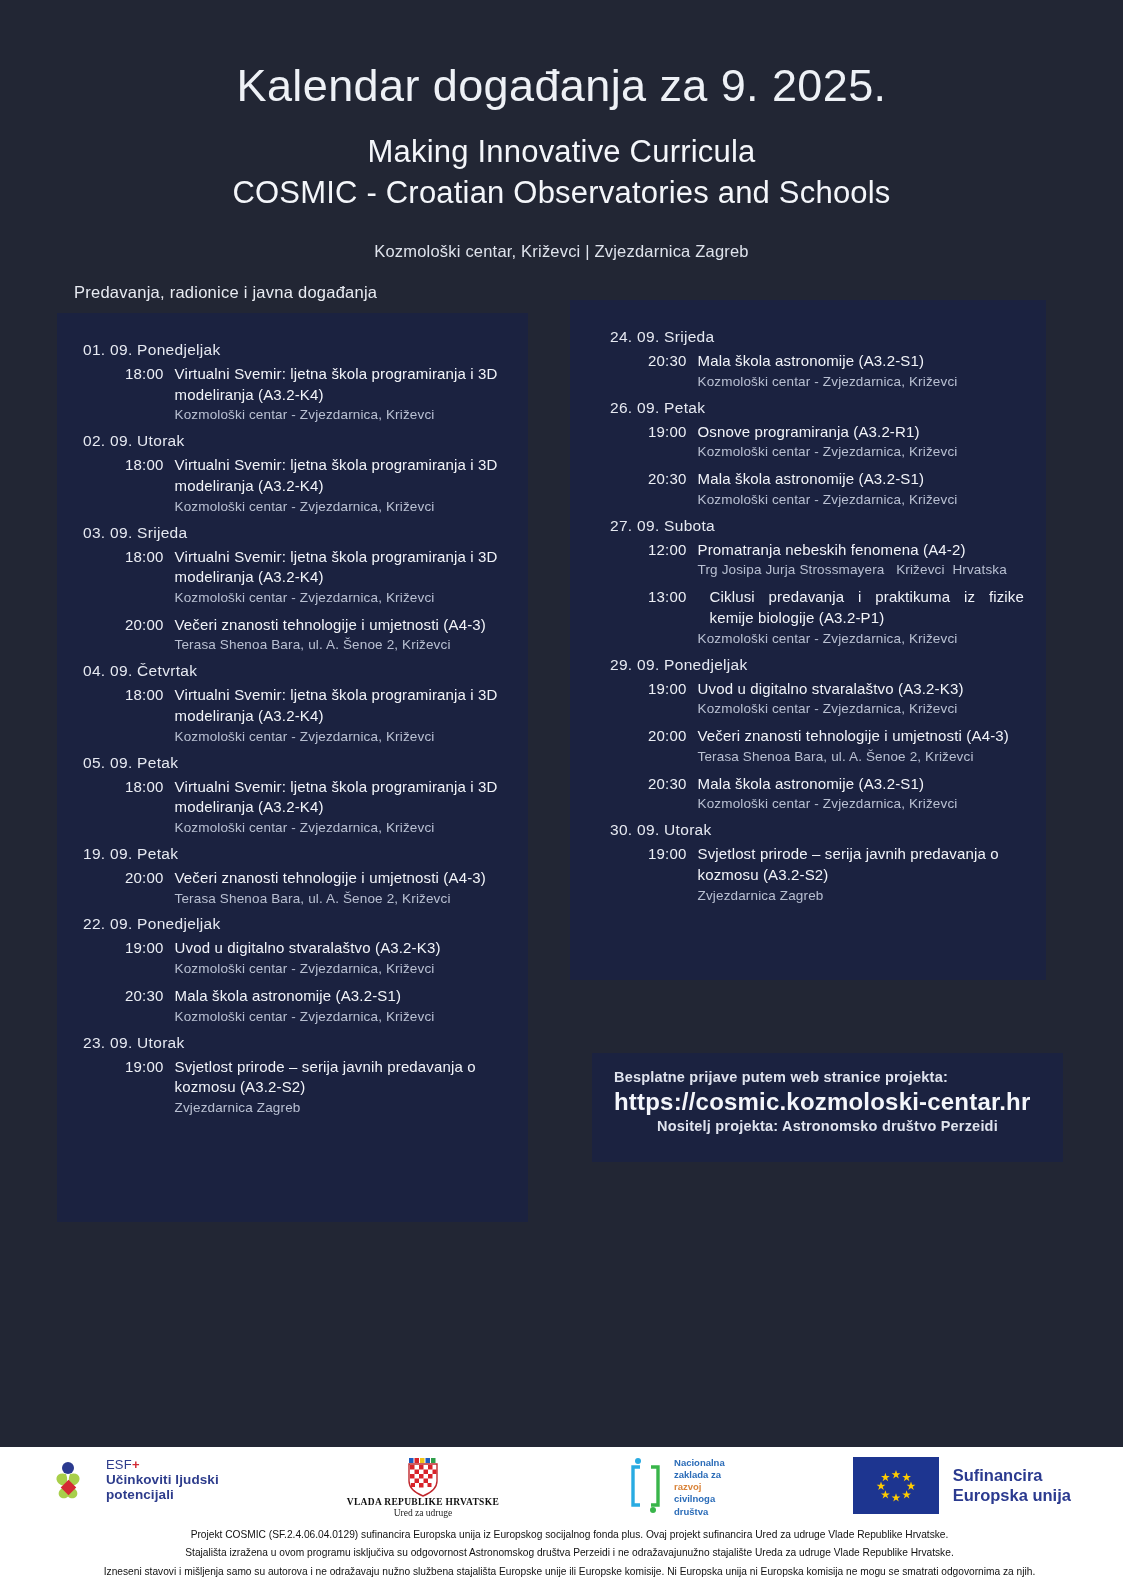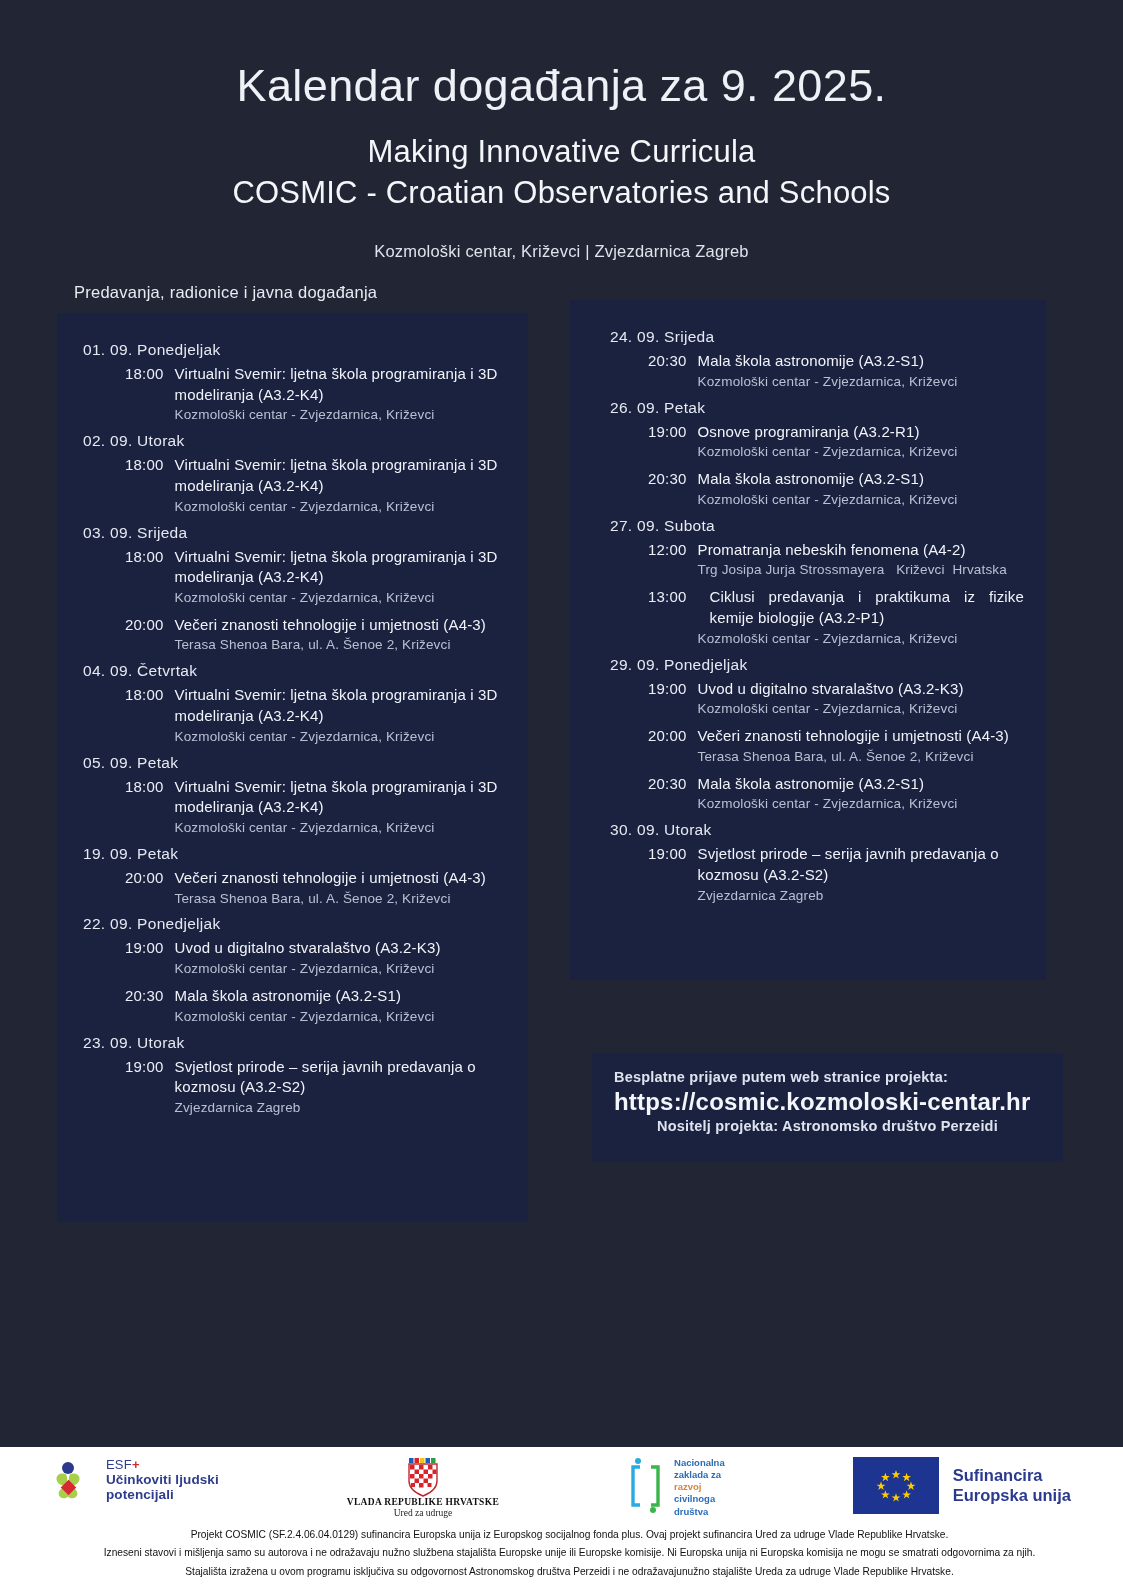--- a/index.html
+++ b/index.html
@@ -513,16 +513,16 @@
       <div class="eu-text">
         <div>Sufinancira</div>
         <div>Europska unija</div>
       </div>
     </div>
 
   </div>
 
   <div class="disclaimer" id="disclaimer">
       <p>Projekt COSMIC (SF.2.4.06.04.0129) sufinancira Europska unija iz Europskog socijalnog fonda plus. Ovaj projekt sufinancira Ured za udruge Vlade Republike Hrvatske.</p>
+      <p>Stajališta izražena u ovom programu isključiva su odgovornost Astronomskog društva Perzeidi i ne odražavajunužno stajalište Ureda za udruge Vlade Republike Hrvatske.</p>
       <p>Izneseni stavovi i mišljenja samo su autorova i ne odražavaju nužno službena stajališta Europske unije ili Europske komisije. Ni Europska unija ni Europska komisija ne mogu se smatrati odgovornima za njih.</p>
-      <p>Stajališta izražena u ovom programu isključiva su odgovornost Astronomskog društva Perzeidi i ne odražavajunužno stajalište Ureda za udruge Vlade Republike Hrvatske.</p>
     </div>
 </div>
 
 </body></html>

